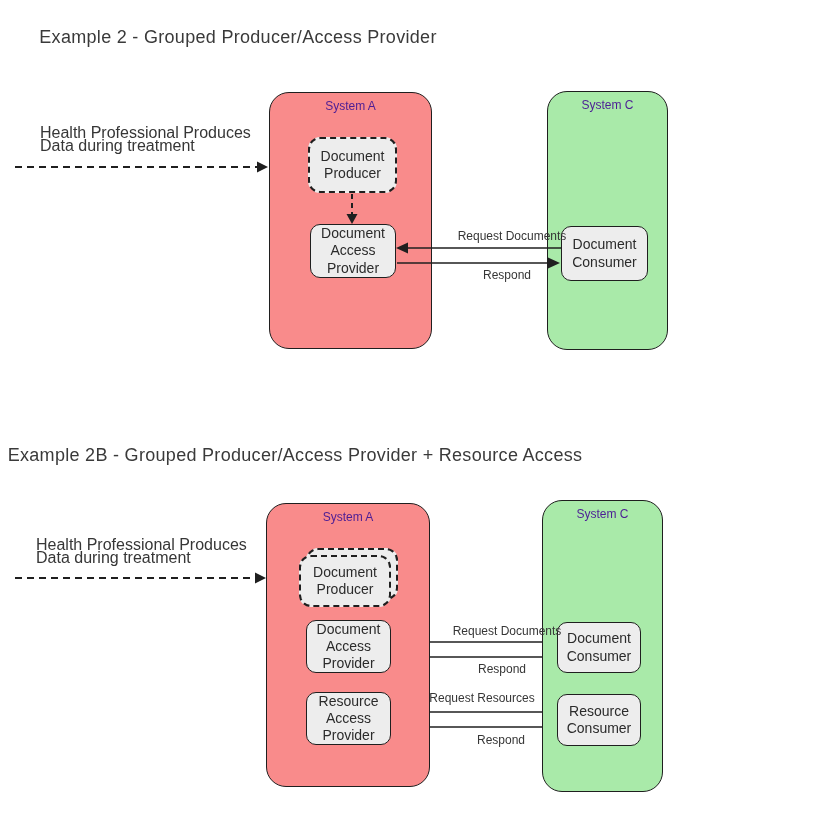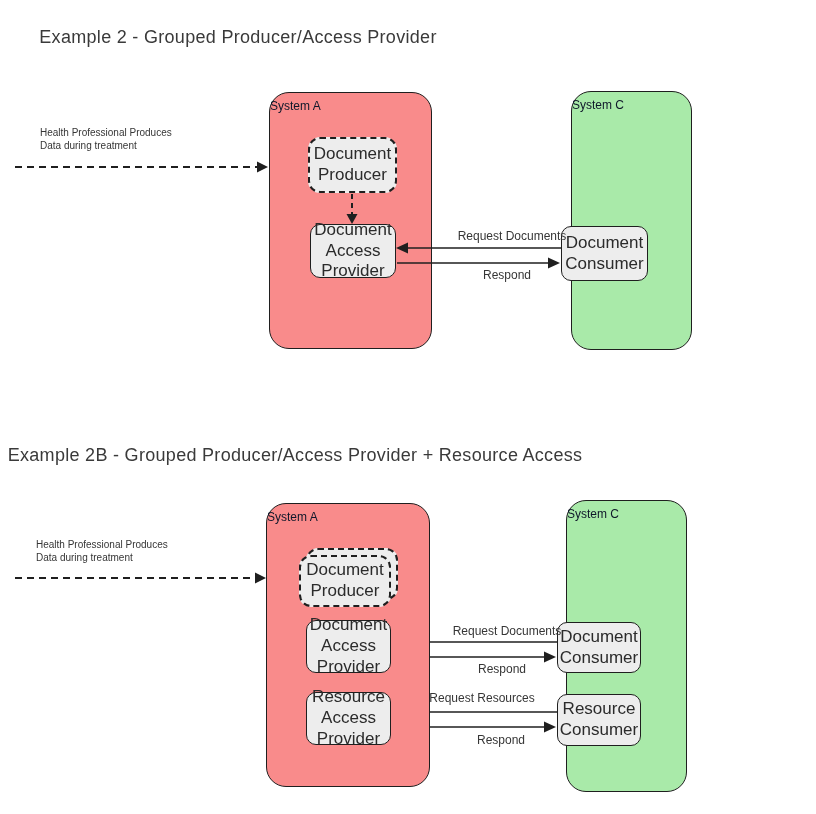--- a/index.html
+++ b/index.html
@@ -16,49 +16,49 @@
     position: absolute;
     transform: translateX(-50%);
     font-size: 18px;
     font-weight: 400;
     color: #3a3a3a;
     letter-spacing: 0.3px;
     white-space: nowrap;
   }
   .annotation {
     position: absolute;
-    font-size: 10px;
+    font-size: 16px;
     line-height: 13px;
     color: #363636;
   }
   .system {
     position: absolute;
     border: 1.6px solid #1f1f1f;
     border-radius: 20px;
     box-sizing: border-box;
   }
   .system.red { background: #F98B8B; }
-  .system.green { background: #A9EAA9; margin-left: 24px; }
+  .system.green { background: #A9EAA9; }
   .system-label {
-    text-align: left;
+    text-align: center;
     padding-top: 6px;
     font-size: 12px;
-    color: #0f172a;
+    color: #4c1d95;
   }
   .node {
     position: absolute;
     background: #EDEDED;
     border: 1.6px solid #1f1f1f;
     border-radius: 10px;
     box-sizing: border-box;
     display: flex;
     align-items: center;
     justify-content: center;
     text-align: center;
-    font-size: 17px;
+    font-size: 14px;
     line-height: 1.22;
     white-space: pre-line;
     color: #2b2b2b;
   }
   .node.dashed {
     border-style: dashed;
     border-width: 2px;
     border-radius: 12px;
   }
   .node.shadow { color: transparent; }

